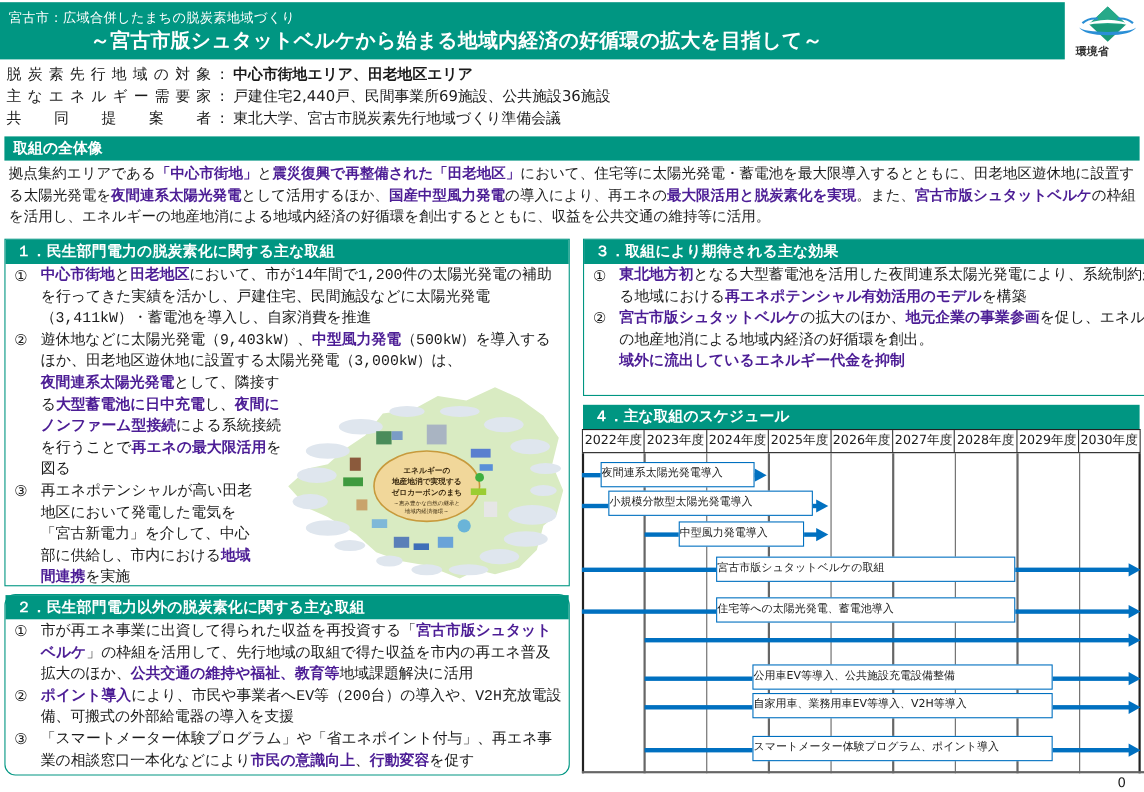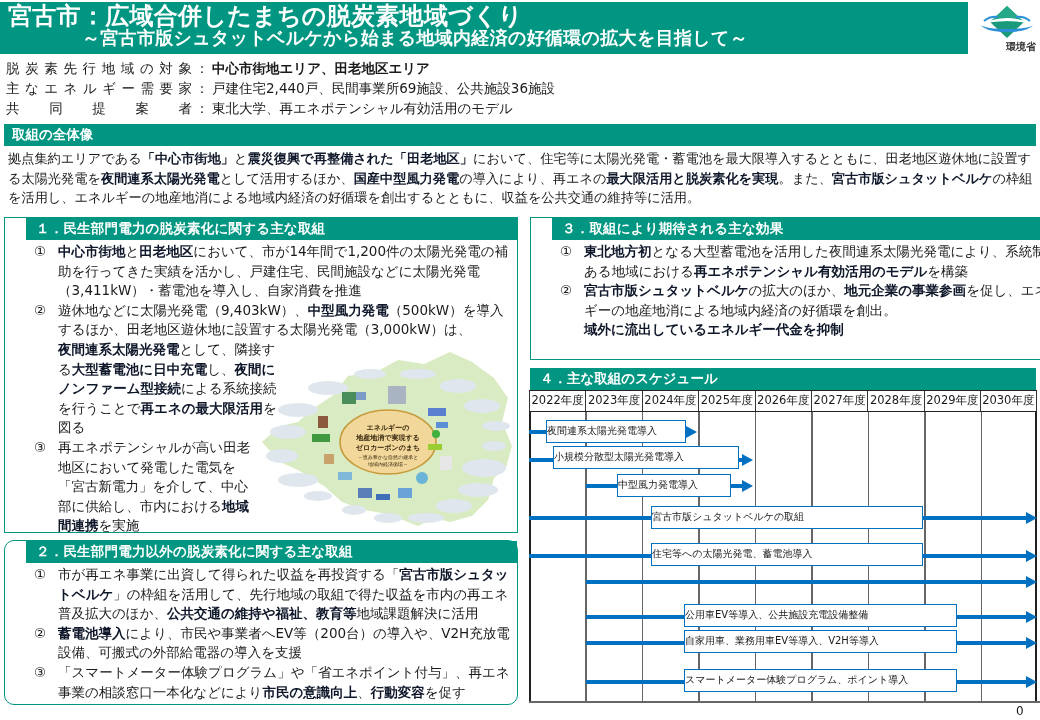--- a/index.html
+++ b/index.html
@@ -1,42 +1,42 @@
 <!DOCTYPE html>
 <html><head>
 <meta charset="utf-8">
 <style>
   * { box-sizing: border-box; margin: 0; padding: 0; }
   body { width: 1040px; height: 720px; background: #ffffff; font-family: "DejaVu Sans", "Liberation Sans", sans-serif; color: #1a1a1a; position: relative; overflow: hidden; }
   .abs { position: absolute; }
   .teal { background: #009682; color: #fff; }
-  .red { color: #0f172a; font-weight: bold; }
+  .red { color: #4c1d95; font-weight: bold; }
 
   #title-bar { left: 0; top: 2px; width: 968px; height: 52px; padding: 3px 0 0 8px; }
-  #title-bar .t1 { font-size: 24px; font-weight: bold; line-height: 22px; letter-spacing: 0.3px; }
+  #title-bar .t1 { font-size: 12px; font-weight: normal; line-height: 22px; letter-spacing: 0.3px; }
   #title-bar .t2 { font-size: 18px; font-weight: bold; line-height: 22px; padding-left: 74px; letter-spacing: 0.3px; }
 
   #logo { left: 978px; top: 4px; width: 58px; height: 52px; }
-  #logo .lbl { position: absolute; left: 0; width: 58px; top: 36px; text-align: right; font-size: 10px; font-weight: bold; color: #333; }
+  #logo .lbl { position: absolute; left: 0; width: 58px; top: 36px; text-align: left; font-size: 10px; font-weight: bold; color: #333; }
 
   #meta { left: 6px; top: 58px; width: 700px; font-size: 13.5px; line-height: 20px; }
   .meta-row { display: flex; }
   .meta-key { width: 186px; display: flex; justify-content: space-between; }
   .meta-sep { width: 20px; text-align: center; }
   .meta-val.bold { font-weight: bold; }
 
   #overview-header { left: 4px; top: 124px; width: 1032px; height: 22px; padding: 2px 0 0 8px; font-size: 13.5px; font-weight: bold; }
   #overview-body { left: 8px; top: 149px; width: 1028px; font-size: 13.2px; line-height: 19.5px; }
 
-  .panel { border: 1.5px solid #009682; padding-left: 21px; }
+  .panel { border: 1.5px solid #009682; }
   .panel-hdr { height: 22px; padding: 2px 0 0 10px; font-size: 13.5px; font-weight: bold; letter-spacing: 0.2px; }
   .panel-body { font-size: 13.5px; line-height: 19.6px; padding: 2px 6px 0 8px; }
   .item { display: flex; }
   .item .num { width: 24px; flex: none; }
-  .item .txt { flex: 1; }
+  .item .txt { flex: 1; font-family: Liberation Mono, monospace; }
 
   #p1 { left: 4px; top: 217px; width: 514px; height: 316px; }
   #p2 { left: 4px; top: 540px; width: 514px; height: 165px; border-radius: 10px; }
   #p3 { left: 530px; top: 217px; width: 552px; height: 143px; }
 
   #map { left: 258px; top: 350px; width: 258px; height: 178px; }
 
   #p4-hdr { left: 530px; top: 368px; width: 506px; height: 22px; padding: 2px 0 0 10px; font-size: 13.5px; font-weight: bold; }
   #sched { left: 529px; top: 390px; width: 592px; height: 313px; border-radius: 18px; }
   .yr-row { position: absolute; top: 0; left: 0; height: 22px; display: flex; border-top: 1.5px solid #222; border-bottom: 1.5px solid #222; }
@@ -106,21 +106,21 @@
   </div>
   <div class="meta-row">
     <span class="meta-key">
         <span>共</span>
         <span>同</span>
         <span>提</span>
         <span>案</span>
         <span>者</span>
       </span>
     <span class="meta-sep">：</span>
-    <span class="meta-val">東北大学、再エネポテンシャル有効活用のモデル</span>
+    <span class="meta-val">東北大学、宮古市脱炭素先行地域づくり準備会議</span>
   </div>
 </div>
 
 <div id="overview-header" class="abs teal">取組の全体像</div>
 <div id="overview-body" class="abs"><span>拠点集約エリアである</span><span class="red">「中心市街地」</span><span>と</span><span class="red">震災復興で再整備された「田老地区」</span><span>において、住宅等に太陽光発電・蓄電池を最大限導入するとともに、田老地区遊休地に設置する太陽光発電を</span><span class="red">夜間連系太陽光発電</span><span>として活用するほか、</span><span class="red">国産中型風力発電</span><span>の導入により、再エネの</span><span class="red">最大限活用と脱炭素化を実現</span><span>。また、</span><span class="red">宮古市版シュタットベルケ</span><span>の枠組を活用し、エネルギーの地産地消による地域内経済の好循環を創出するとともに、収益を公共交通の維持等に活用。</span></div>
 
 <div id="p1" class="abs panel">
   <div class="panel-hdr teal">１．民生部門電力の脱炭素化に関する主な取組</div>
   <div class="panel-body">
     <div class="item">
@@ -193,21 +193,21 @@
 
 <div id="p2" class="abs panel">
   <div class="panel-hdr teal">２．民生部門電力以外の脱炭素化に関する主な取組</div>
   <div class="panel-body">
     <div class="item">
       <span class="num">①</span>
       <span class="txt"><span>市が再エネ事業に出資して得られた収益を再投資する「</span><span class="red">宮古市版シュタットベルケ</span><span>」の枠組を活用して、先行地域の取組で得た収益を市内の再エネ普及拡大のほか、</span><span class="red">公共交通の維持や福祉、教育等</span><span>地域課題解決に活用</span></span>
     </div>
     <div class="item">
       <span class="num">②</span>
-      <span class="txt"><span class="red">蓄電池導入</span><span>により、市民や事業者へEV等（200台）の導入や、V2H充放電設備、可搬式の外部給電器の導入を支援</span></span>
+      <span class="txt"><span class="red">ポイント導入</span><span>により、市民や事業者へEV等（200台）の導入や、V2H充放電設備、可搬式の外部給電器の導入を支援</span></span>
     </div>
     <div class="item">
       <span class="num">③</span>
       <span class="txt"><span>「スマートメーター体験プログラム」や「省エネポイント付与」、再エネ事業の相談窓口一本化などにより</span><span class="red">市民の意識向上</span><span>、</span><span class="red">行動変容</span><span>を促す</span></span>
     </div>
   </div>
 </div>
 
 <div id="p3" class="abs panel">
   <div class="panel-hdr teal">３．取組により期待される主な効果</div>

